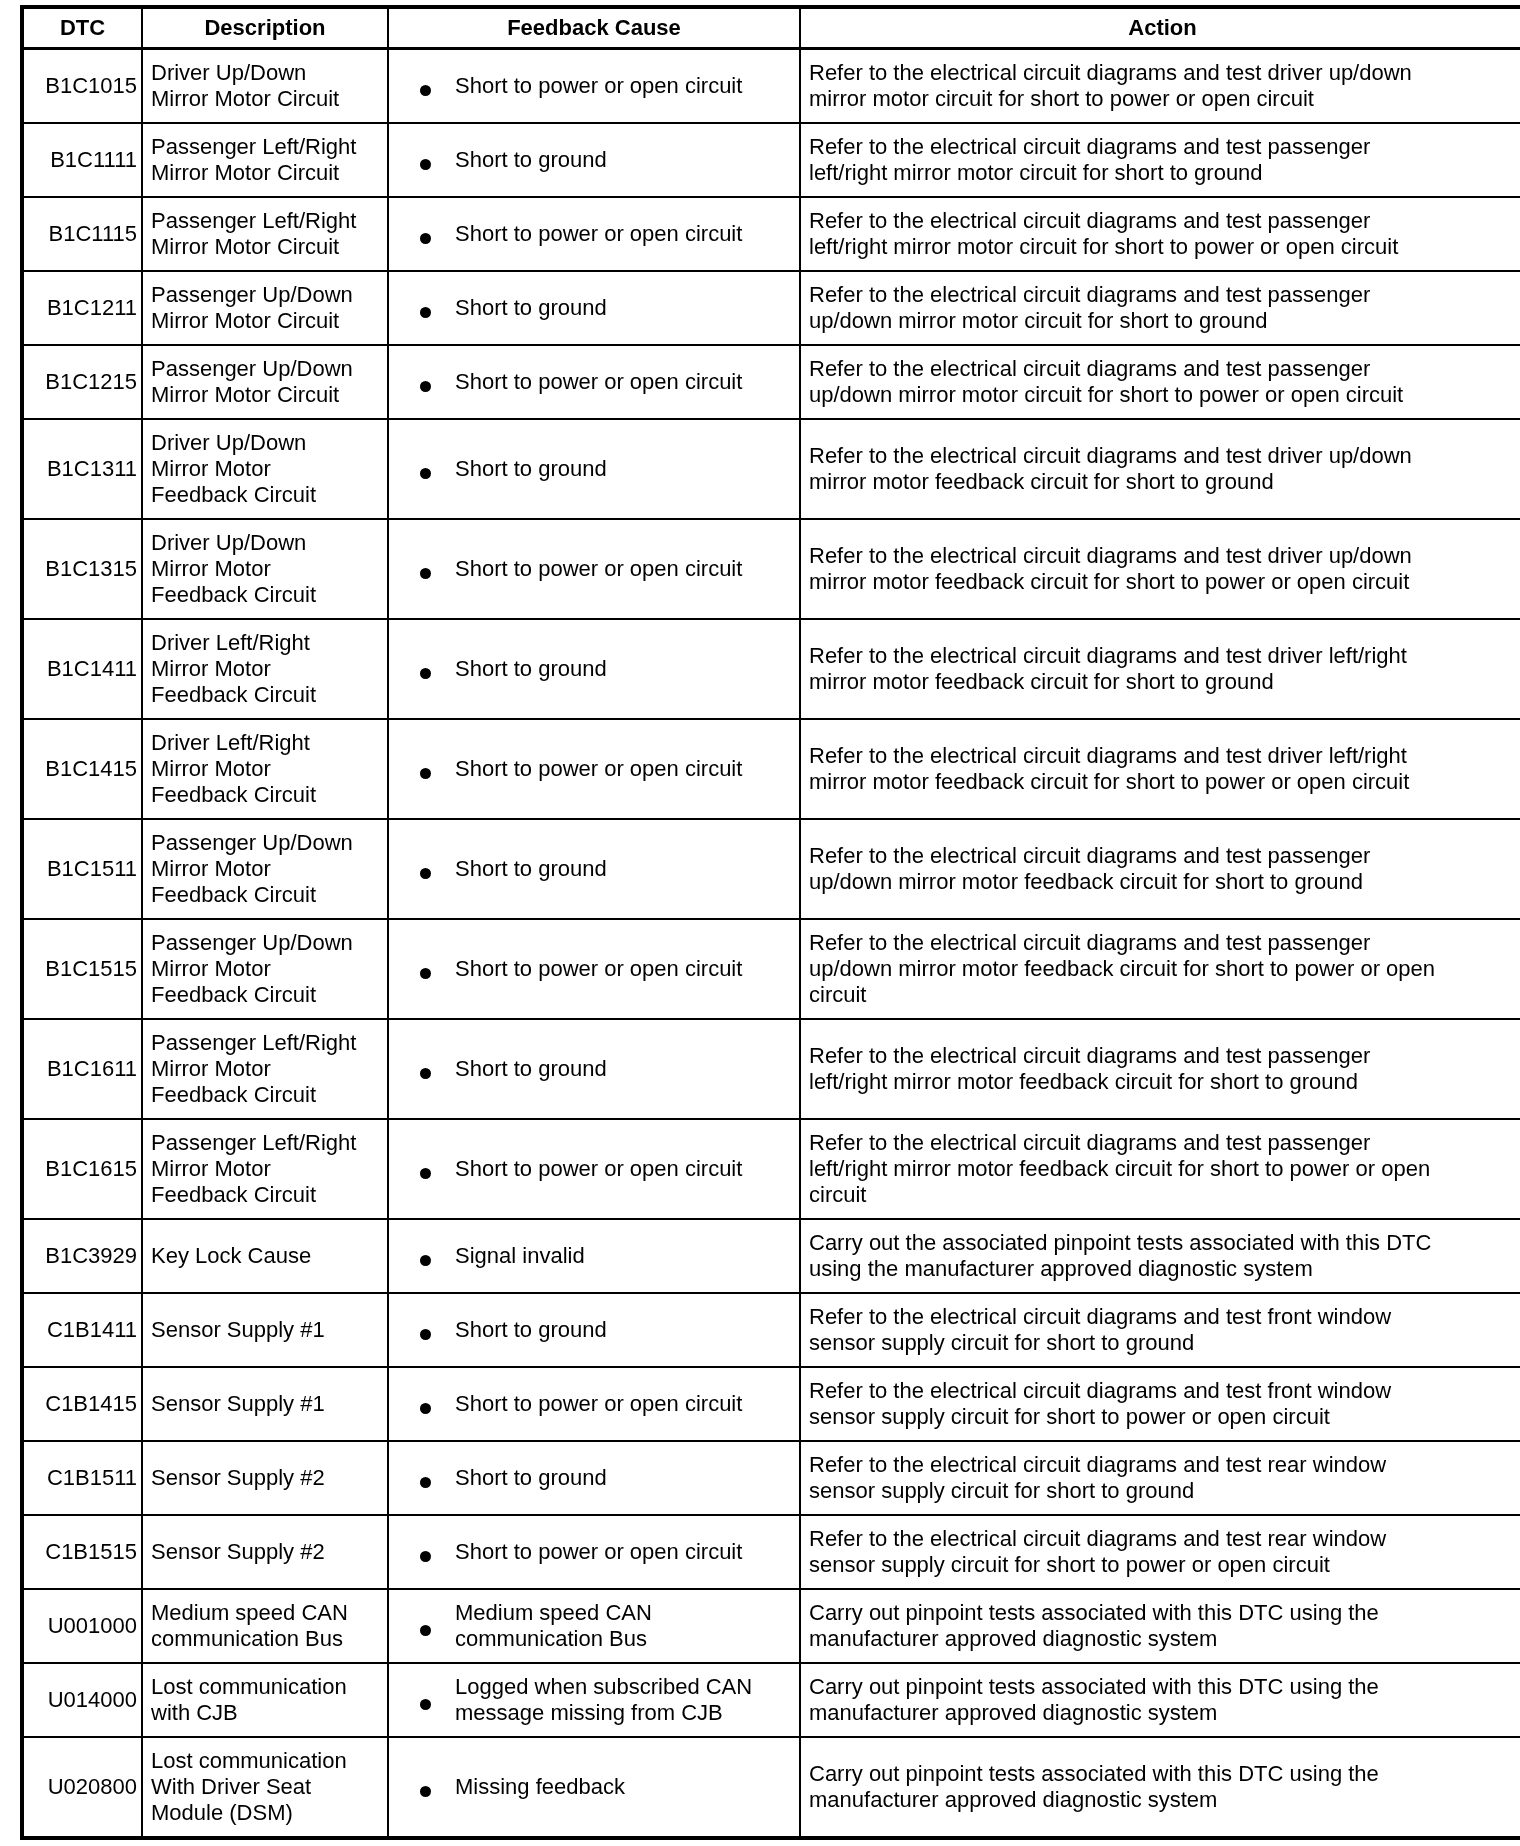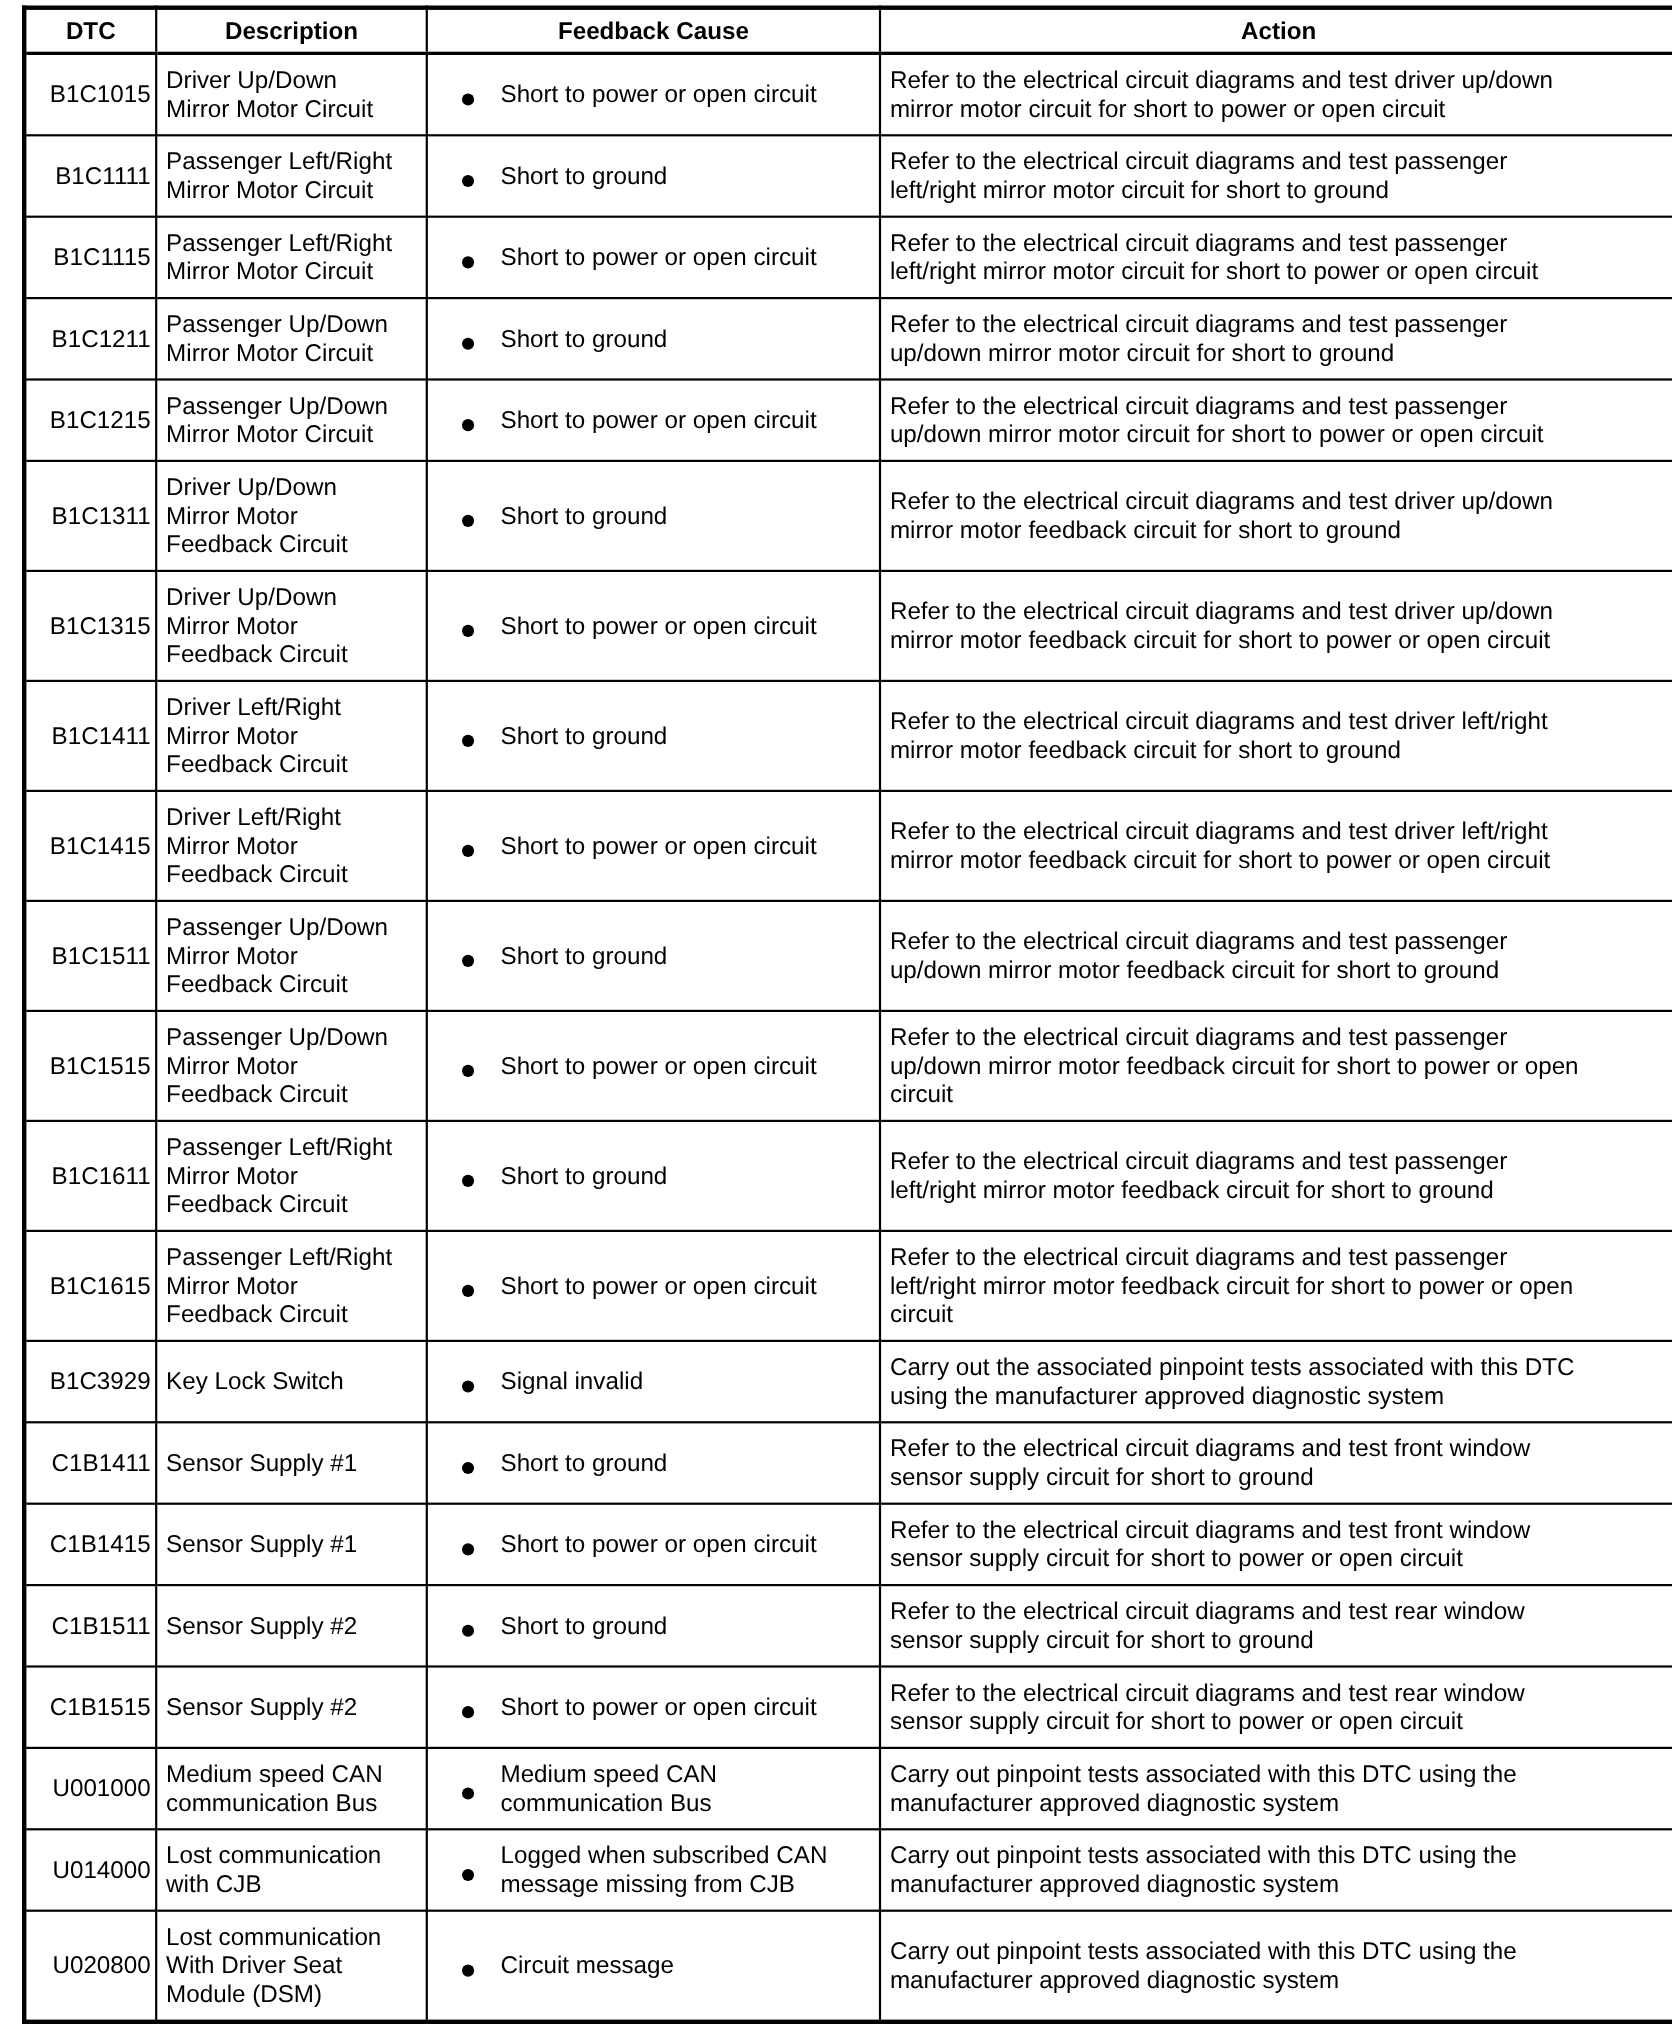--- a/index.html
+++ b/index.html
@@ -352,21 +352,21 @@
 left/right mirror motor feedback circuit for short to power or open
 circuit</span>
     </td>
   </tr>
 
   <tr>
     <td class="c-dtc">
       <span class="cell-text">B1C3929</span>
     </td>
     <td class="c-desc">
-      <span class="cell-text">Key Lock Switch</span>
+      <span class="cell-text">Key Lock Cause</span>
     </td>
     <td class="c-cause">
       <div class="cause-wrap">
         <span class="bullet"></span>
         <span class="cell-text">Signal invalid</span>
       </div>
     </td>
     <td class="c-action">
       <span class="cell-text">Carry out the associated pinpoint tests associated with this DTC
 using the manufacturer approved diagnostic system</span>
@@ -496,21 +496,21 @@
       <span class="cell-text">U020800</span>
     </td>
     <td class="c-desc">
       <span class="cell-text">Lost communication
 With Driver Seat
 Module (DSM)</span>
     </td>
     <td class="c-cause">
       <div class="cause-wrap">
         <span class="bullet"></span>
-        <span class="cell-text">Circuit message</span>
+        <span class="cell-text">Missing feedback</span>
       </div>
     </td>
     <td class="c-action">
       <span class="cell-text">Carry out pinpoint tests associated with this DTC using the
 manufacturer approved diagnostic system</span>
     </td>
   </tr>
 </tbody>
 </table>
 

